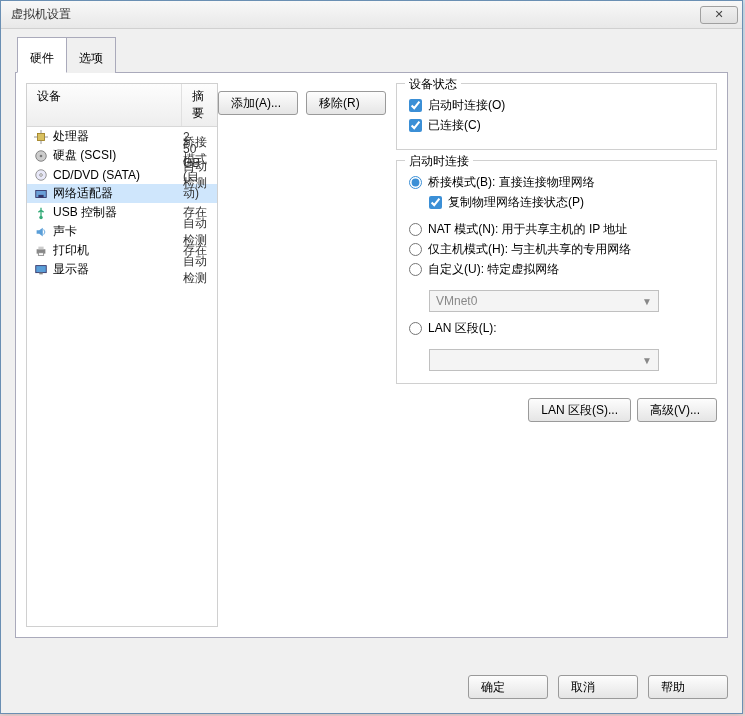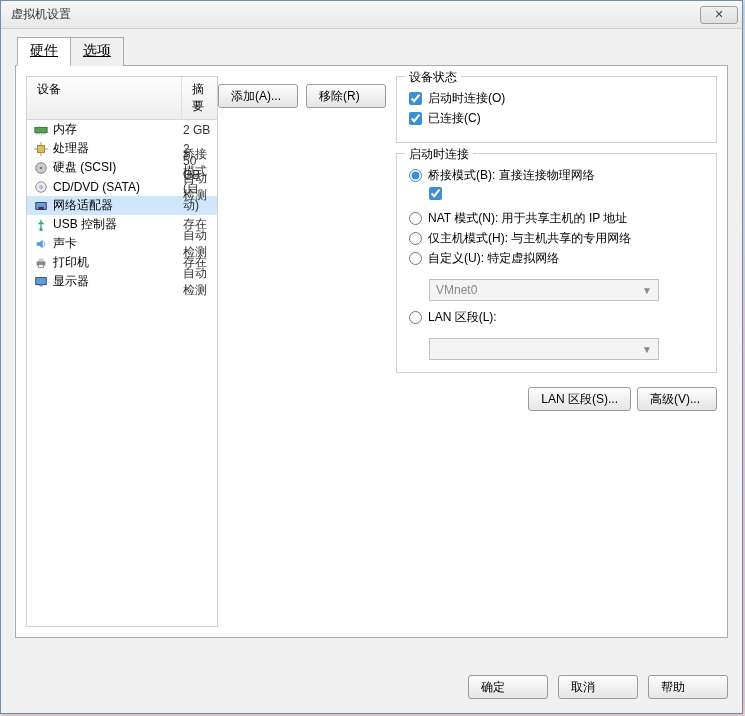--- a/index.html
+++ b/index.html
@@ -43,29 +43,28 @@
   padding: 8px 14px 14px 14px;
   height: calc(100% - 28px);
   display: flex;
   flex-direction: column;
 }
 .tabs {
   display: flex;
   margin-left: 2px;
 }
 .tab {
-  padding: 4px 12px 5px 12px;
+  padding: 12px 12px 5px 12px;
   border: 1px solid #aab;
   border-bottom: none;
   background: #f0f0f0;
   margin-right: -1px;
-  font-size: 14px;
+  font-size: 12px;
   cursor: pointer;
   position: relative;
-  text-decoration: underline;
 }
 .tab.active {
   background: #fff;
   border-bottom: 1px solid #fff;
   z-index: 2;
 }
 .tab-content {
   border: 1px solid #aab;
   background: #fff;
   flex: 1;
@@ -205,35 +204,20 @@
       <div class="left-pane">
         <div class="device-list">
           <div class="list-header">
             <div class="col1">设备</div>
             <div class="col2">摘要</div>
           </div>
           <div id="device-rows">
               <div class="device-row">
                 <span class="ic">
                   <svg viewBox="0 0 16 16">
-                    <rect x="1" y="5" width="14" height="6" fill="#5a9e5a" stroke="#2a6e2a"></rect>
-                    <rect x="2" y="11" width="1" height="2" fill="#888"></rect>
-                    <rect x="4" y="11" width="1" height="2" fill="#888"></rect>
-                    <rect x="6" y="11" width="1" height="2" fill="#888"></rect>
-                    <rect x="8" y="11" width="1" height="2" fill="#888"></rect>
-                    <rect x="10" y="11" width="1" height="2" fill="#888"></rect>
-                    <rect x="12" y="11" width="1" height="2" fill="#888"></rect>
-                  </svg>
-                </span>
-                <span class="dname">内存</span>
-                <span class="dsummary">2 GB</span>
-              </div>
-              <div class="device-row">
-                <span class="ic">
-                  <svg viewBox="0 0 16 16">
                     <rect x="4" y="4" width="8" height="8" fill="#d8c060" stroke="#a08020"></rect>
                     <line x1="8" y1="0" x2="8" y2="4" stroke="#888"></line>
                     <line x1="8" y1="12" x2="8" y2="16" stroke="#888"></line>
                     <line x1="0" y1="8" x2="4" y2="8" stroke="#888"></line>
                     <line x1="12" y1="8" x2="16" y2="8" stroke="#888"></line>
                   </svg>
                 </span>
                 <span class="dname">处理器</span>
                 <span class="dsummary">2</span>
               </div>
@@ -336,20 +320,21 @@
 
         <div class="groupbox">
           <div class="legend">启动时连接</div>
 
           <label class="rad-row">
             <input type="radio" name="netmode" checked="" style="">
             <span>桥接模式(B): 直接连接物理网络</span>
           </label>
           <label class="chk-row sub rad-row" style="margin-left:20px">
             <input type="checkbox" checked="" style="">
+            <span>复制物理网络连接状态(P)</span>
           </label>
 
           <label class="rad-row" style="margin-top:10px">
             <input type="radio" name="netmode" style="">
             <span>NAT 模式(N): 用于共享主机的 IP 地址</span>
           </label>
 
           <label class="rad-row">
             <input type="radio" name="netmode" style="">
             <span>仅主机模式(H): 与主机共享的专用网络</span>

